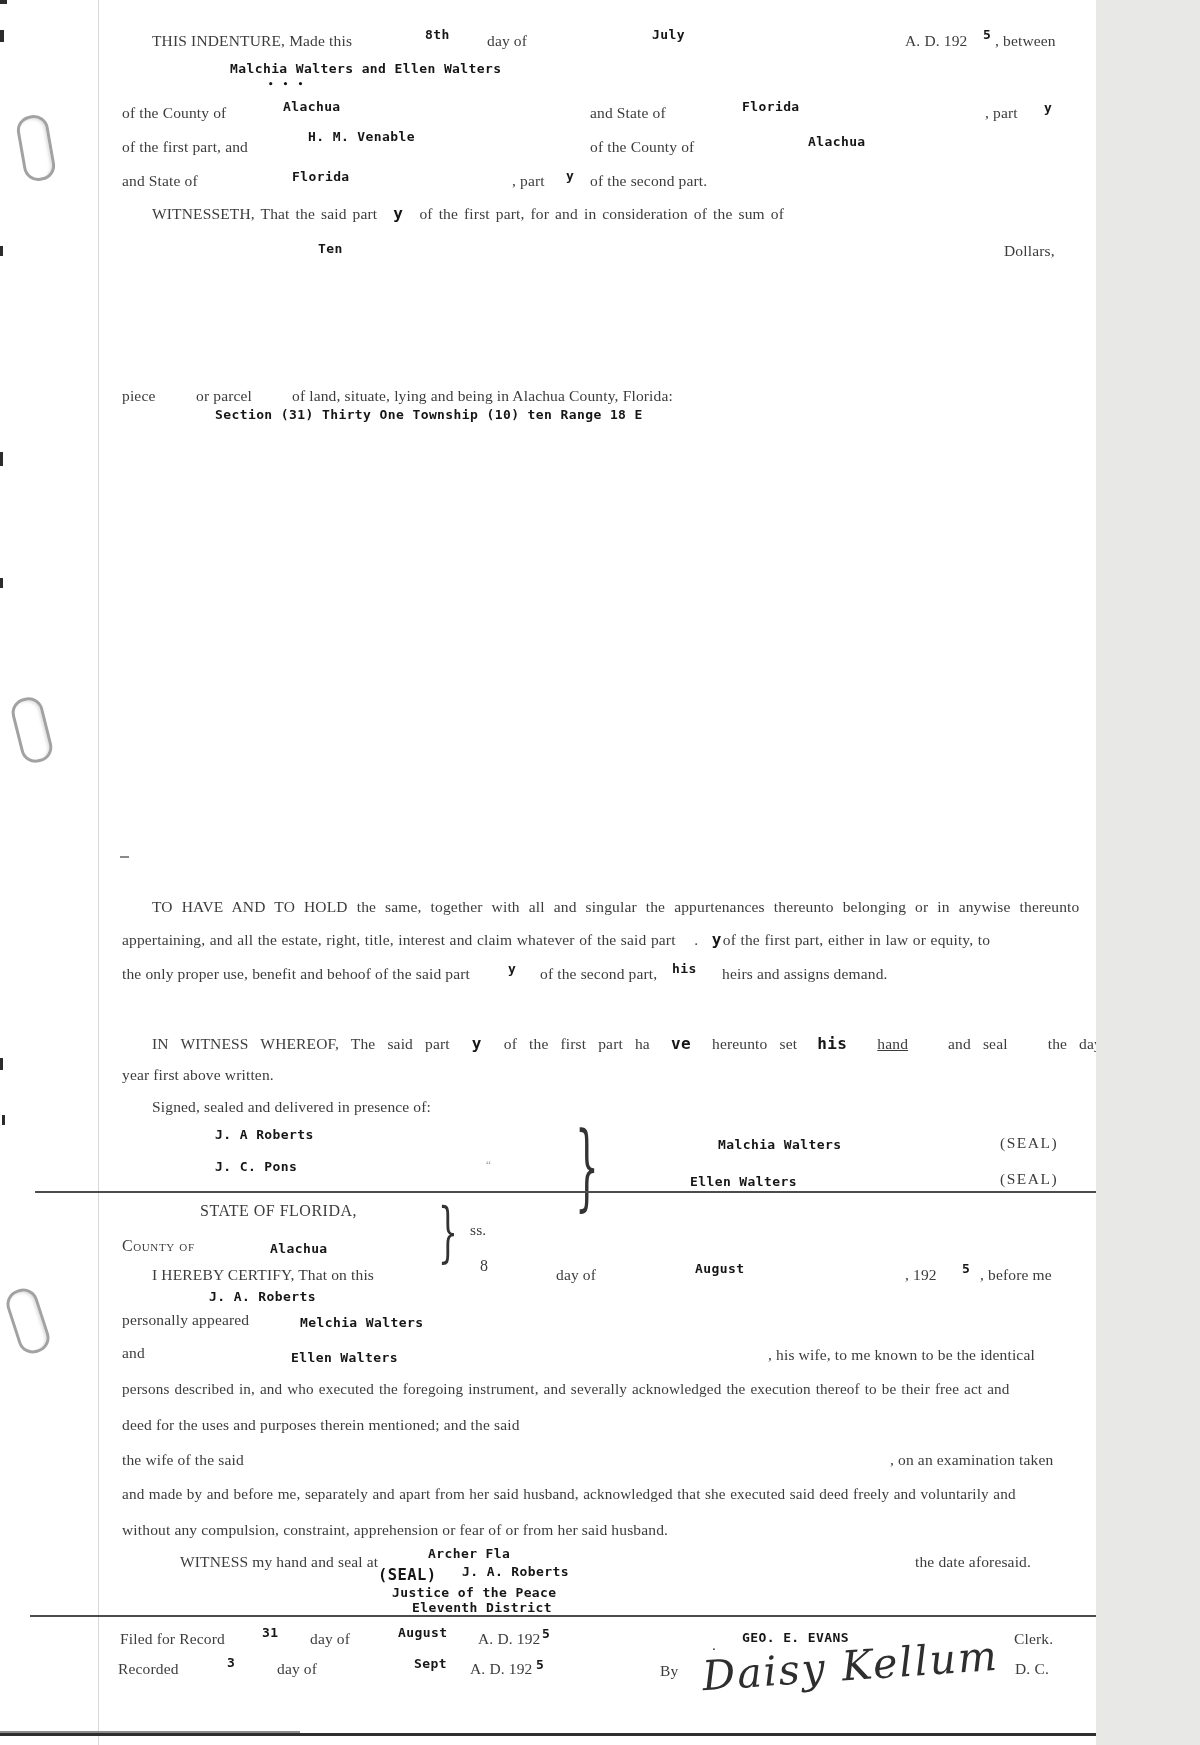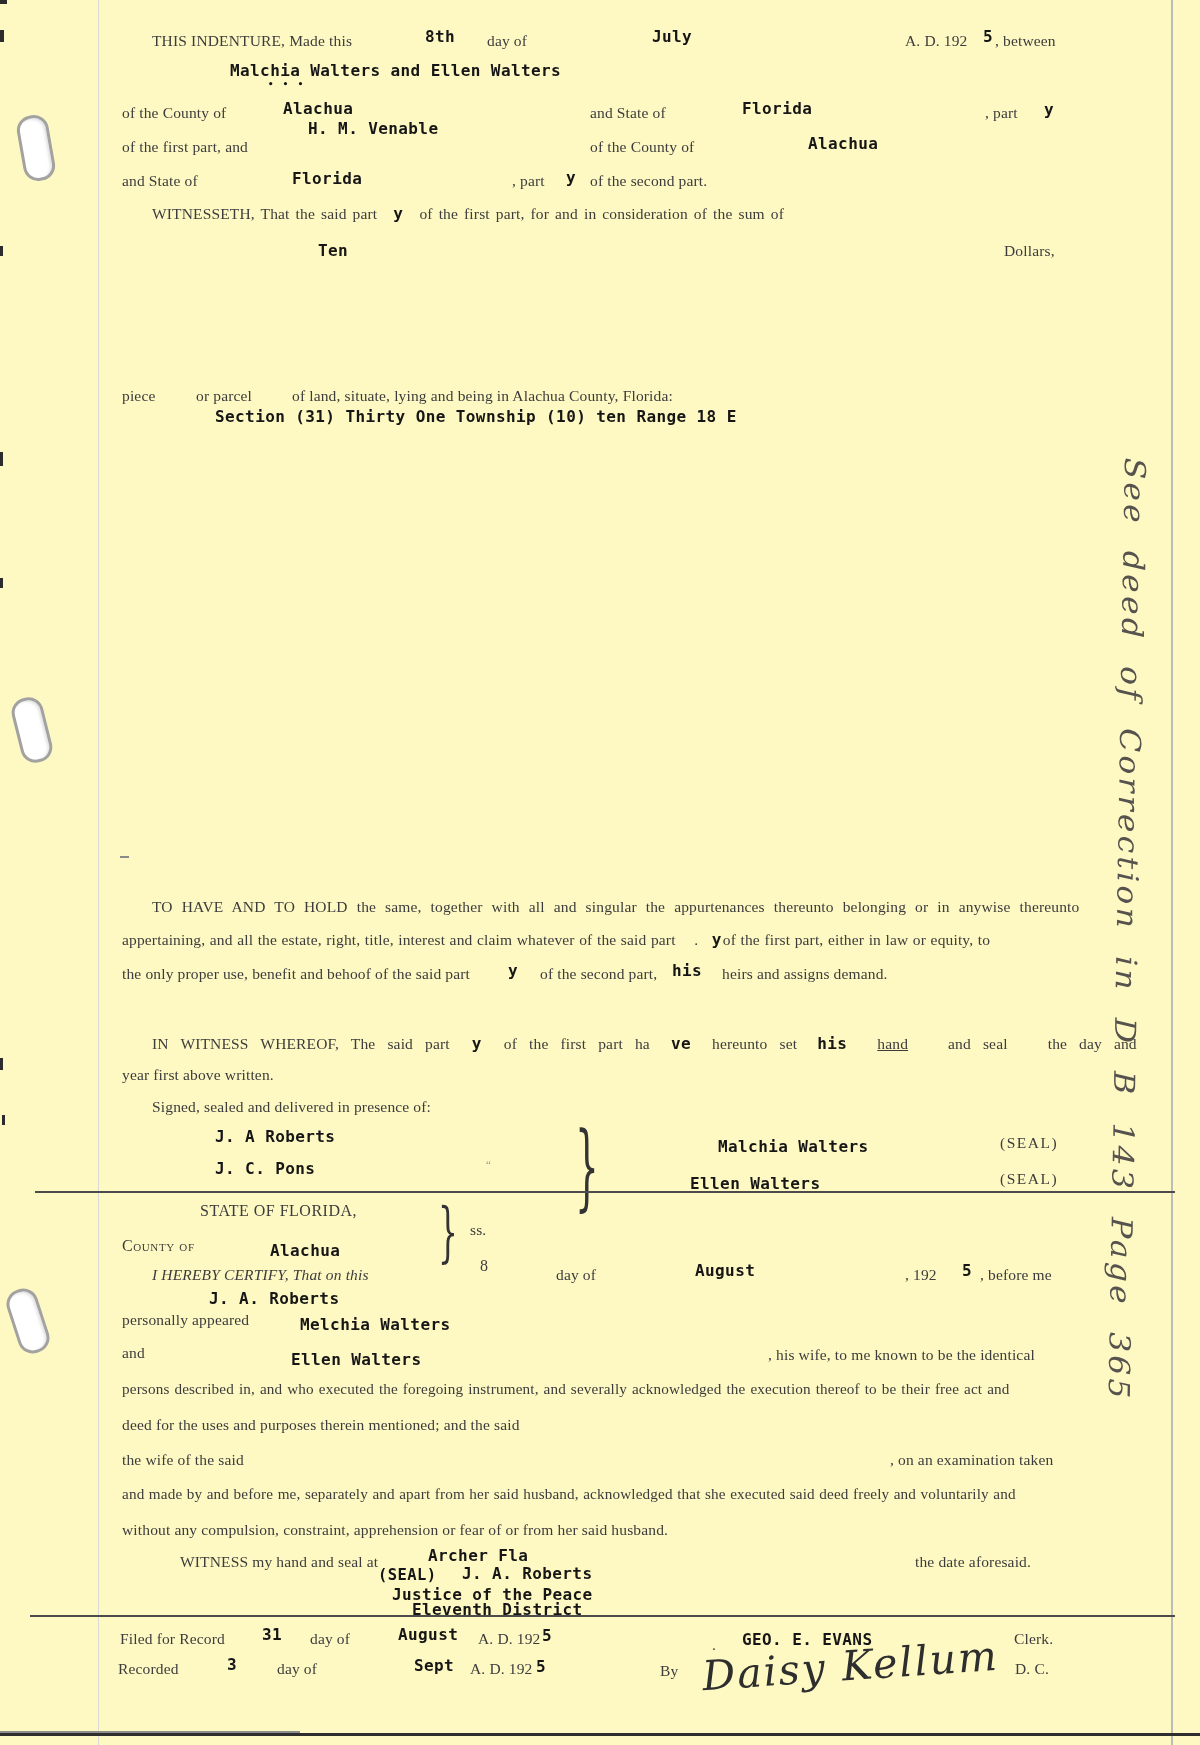--- a/index.html
+++ b/index.html
@@ -1,22 +1,22 @@
 <!DOCTYPE html>
 <html><head>
 <meta charset="utf-8">
 <style>
   html,body{margin:0;padding:0;background:#e8e8e6;}
-  .page{position:relative;width:1200px;height:1745px;background:#fef9c3;overflow:hidden;
+  .page{position:relative;width:1096px;height:1745px;background:#ffffff;overflow:hidden;
         font-family:"Liberation Serif",serif;color:#3c3c3c;}
   .ln{position:absolute;white-space:nowrap;font-size:15.5px;letter-spacing:.15px;line-height:1.1;}
   .p{font-family:"Liberation Serif",serif;}
   .t{font-family:"DejaVu Sans Mono",monospace;font-weight:700;color:#161616;
      font-size:16px;letter-spacing:.4px;}
-  .ln.t{font-size:16px;}
+  .ln.t{font-size:13px;}
   .sc{font-variant:small-caps;letter-spacing:.6px;}
   .seal{letter-spacing:1.5px;}
   .rule{position:absolute;background:#4c4c4c;}
   .vline{position:absolute;top:0;height:1745px;}
   .hole{position:absolute;width:26px;height:60px;border:3px solid #a2a2a0;border-radius:15px;
         background:#ffffff;box-shadow:inset -2px 1px 3px rgba(0,0,0,.12);}
   .tick{position:absolute;background:#2c2c2c;}
   .brace{position:absolute;font-family:"DejaVu Serif",serif;color:#333;transform-origin:top left;}
   .script{position:absolute;font-family:"DejaVu Serif",serif;font-style:italic;white-space:nowrap;}
   .note{color:#56524e;font-size:29px;letter-spacing:3px;word-spacing:11px;
@@ -55,21 +55,21 @@
   <div class="ln t" style="left:268px;top:80px;font-size:9px;letter-spacing:2px;">• • •</div>
 
   <div class="ln p" style="left:122px;top:104px;">of the County of</div>
   <div class="ln t" style="left:283px;top:100px;">Alachua</div>
   <div class="ln p" style="left:590px;top:104px;">and State of</div>
   <div class="ln t" style="left:742px;top:100px;">Florida</div>
   <div class="ln p" style="left:985px;top:104px;">, part</div>
   <div class="ln t" style="left:1044px;top:101px;">y</div>
 
   <div class="ln p" style="left:122px;top:138px;">of the first part, and</div>
-  <div class="ln t" style="left:308px;top:120px;">H. M. Venable</div>
+  <div class="ln t" style="left:308px;top:130px;">H. M. Venable</div>
   <div class="ln p" style="left:590px;top:138px;">of the County of</div>
   <div class="ln t" style="left:808px;top:135px;">Alachua</div>
 
   <div class="ln p" style="left:122px;top:172px;">and State of</div>
   <div class="ln t" style="left:292px;top:170px;">Florida</div>
   <div class="ln p" style="left:512px;top:172px;">, part</div>
   <div class="ln t" style="left:566px;top:169px;">y</div>
   <div class="ln p" style="left:590px;top:172px;">of the second part.</div>
 
   <div class="ln" style="left:152px;top:205px;word-spacing:2px;">
@@ -120,21 +120,21 @@
   <div class="ln t" style="left:690px;top:1175px;">Ellen Walters</div>
   <div class="ln p seal" style="left:1000px;top:1170px;">(SEAL)</div>
   <div class="rule" style="left:35px;top:1191px;width:1140px;height:2px;"></div>
 
   <div class="ln p" style="left:200px;top:1202px;font-size:16px;letter-spacing:.5px;">STATE OF FLORIDA,</div>
   <div class="brace" style="left:438px;top:1194px;font-size:26px;transform:scale(1.2,2.5);">}</div>
   <div class="ln p" style="left:470px;top:1221px;">ss.</div>
   <div class="ln p sc" style="left:122px;top:1237px;font-size:16px;">County of</div>
   <div class="ln t" style="left:270px;top:1242px;">Alachua</div>
 
-  <div class="ln p" style="left:152px;top:1266px;font-style:italic;">I HEREBY CERTIFY, That on this</div>
+  <div class="ln p" style="left:152px;top:1266px;">I HEREBY CERTIFY, That on this</div>
   <div class="ln p" style="left:480px;top:1257px;font-size:16px;">8</div>
   <div class="ln p" style="left:556px;top:1266px;">day of</div>
   <div class="ln t" style="left:695px;top:1262px;">August</div>
   <div class="ln p" style="left:905px;top:1266px;">, 192</div>
   <div class="ln t" style="left:962px;top:1262px;">5</div>
   <div class="ln p" style="left:980px;top:1266px;">, before me</div>
   <div class="ln t" style="left:209px;top:1290px;">J. A. Roberts</div>
 
   <div class="ln p" style="left:122px;top:1311px;">personally appeared</div>
   <div class="ln t" style="left:300px;top:1316px;">Melchia Walters</div>

